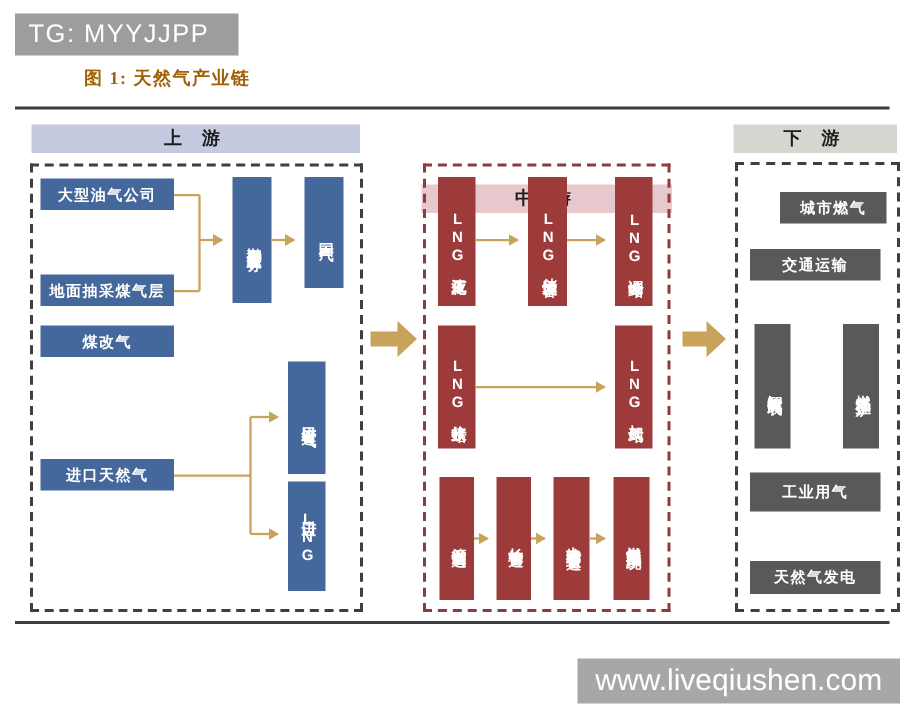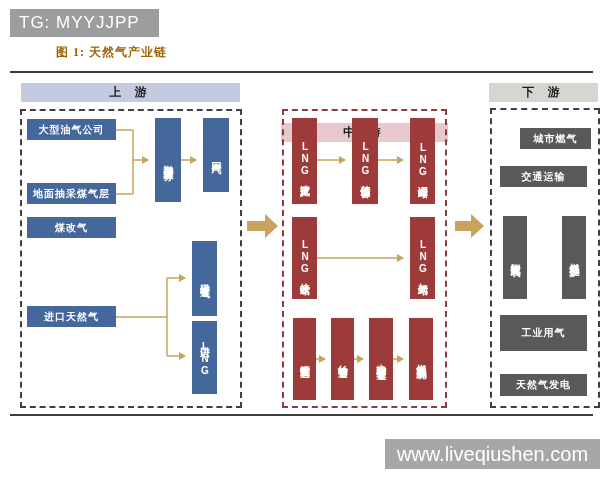--- a/index.html
+++ b/index.html
@@ -61,21 +61,21 @@
   .b-pipemfg{left:293px;top:318px;width:23px;height:82px;}
   .b-longpipe{left:331px;top:318px;width:23px;height:82px;}
   .b-provpipe{left:369px;top:318px;width:24px;height:82px;}
   .b-distrib{left:409px;top:318px;width:24px;height:82px;}
 
   
   .b-citygas{left:500px;top:128px;width:71px;height:21px;margin-left:20px;}
   .b-transport{left:500px;top:166px;width:87px;height:21px;}
   .b-meter{left:503px;top:216px;width:24px;height:83px;}
   .b-boiler{left:562px;top:216px;width:24px;height:83px;}
-  .b-industry{left:500px;top:315px;width:87px;height:36px;}
+  .b-industry{left:500px;top:315px;width:87px;height:26px;}
   .b-power{left:500px;top:374px;width:87px;height:22px;}
 
   
   .overlay{position:absolute;left:0;top:0;width:600px;height:480px;pointer-events:none;}
   .overlay path.c{stroke:var(--arrow,#c9a25b);stroke-width:1.5;fill:none;}
   .overlay polygon.big{fill:var(--arrow,#c9a25b);}
 
   
   .source{position:absolute;left:22px;top:419px;font-size:10.5px;color:#333;
           font-family:"Liberation Serif","DejaVu Serif",serif;letter-spacing:1px;}

